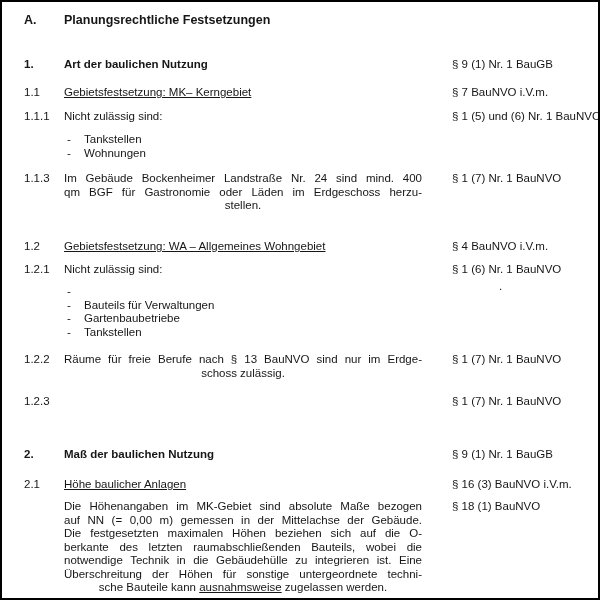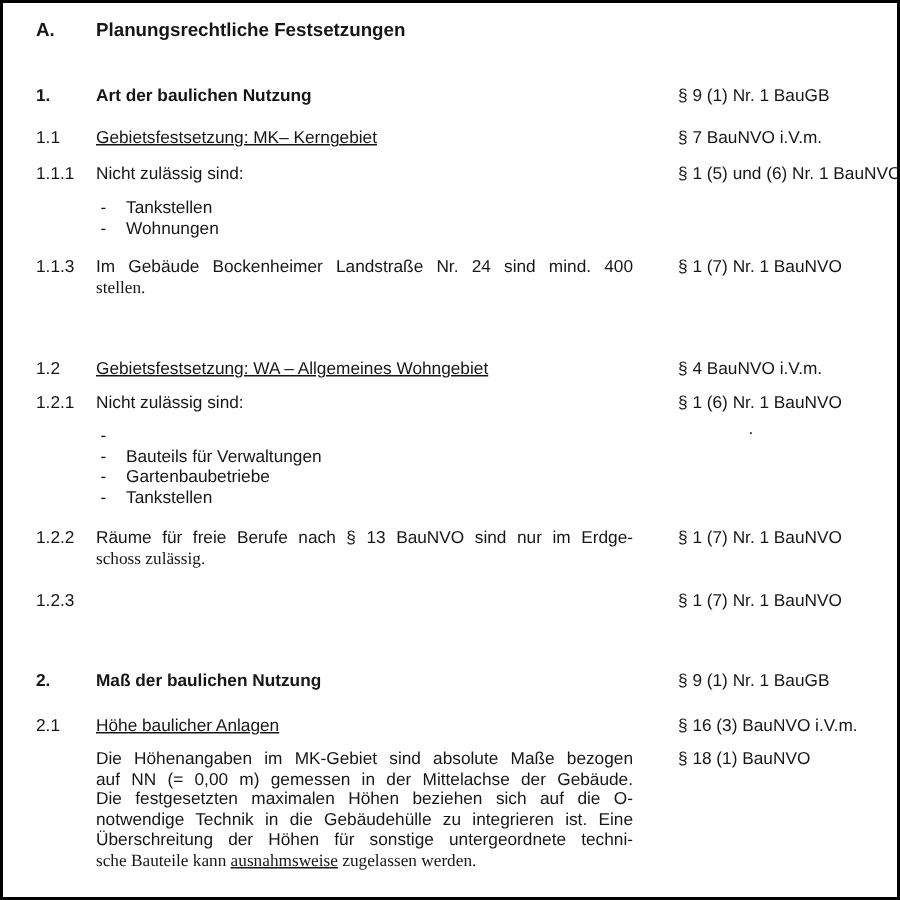--- a/index.html
+++ b/index.html
@@ -16,21 +16,21 @@
     overflow:hidden;
   }
   .row { position:absolute; left:0; right:0; }
   .num { position:absolute; left:22px; white-space:nowrap; }
   .content { position:absolute; left:62px; width:358px; }
   .ref { position:absolute; left:430px; white-space:nowrap;margin-left:20px; }
   .bold { font-weight:bold; }
   .hdr { font-size:12.5px; }
   .ul { text-decoration:underline; }
   .jline { text-align:justify; text-align-last:justify; -moz-text-align-last:justify; }
-  .lline { text-align:left;font-family:Liberation Serif, serif; }
+  .lline { text-align:center; }
   .list { position:absolute; left:62px; width:358px; }
   .li { display:flex; line-height:14px; }
   .li14 { line-height:13.5px; }
   .dash { display:inline-block; width:17px; padding-left:3px; flex:0 0 17px; }
   .dot-artifact { position:absolute; left:497px; top:278px; font-size:11.5px; }
   
   .r-header { top:12px; }
   .r-s1  { top:56px; }
   .r-s11 { top:84px; }
   .r-s111{ top:108px; }
@@ -81,20 +81,21 @@
     <div class="li">
       <span class="dash">-</span>
       <span>Wohnungen</span>
     </div>
   </div>
 
   <div class="row r-s113">
     <span class="num">1.1.3</span>
     <div class="content">
       <div class="jline">Im Gebäude Bockenheimer Landstraße Nr. 24 sind mind. 400</div>
+      <div class="jline">qm BGF für Gastronomie oder Läden im Erdgeschoss herzu-</div>
       <div class="lline">stellen.</div>
     </div>
     <span class="ref">§ 1 (7) Nr. 1 BauNVO</span>
   </div>
 
   <div class="row r-s12">
     <span class="num">1.2</span>
     <span class="content ul">Gebietsfestsetzung: WA – Allgemeines Wohngebiet</span>
     <span class="ref">§ 4 BauNVO i.V.m.</span>
   </div>
@@ -151,20 +152,21 @@
     <span class="num">2.1</span>
     <span class="content ul">Höhe baulicher Anlagen</span>
     <span class="ref">§ 16 (3) BauNVO i.V.m.</span>
   </div>
 
   <div class="row r-s21b">
     <div class="content">
       <div class="jline">Die Höhenangaben im MK-Gebiet sind absolute Maße bezogen</div>
       <div class="jline">auf NN (= 0,00 m) gemessen in der Mittelachse der Gebäude.</div>
       <div class="jline">Die festgesetzten maximalen Höhen beziehen sich auf die O-</div>
+      <div class="jline">berkante des letzten raumabschließenden Bauteils, wobei die</div>
       <div class="jline">notwendige Technik in die Gebäudehülle zu integrieren ist. Eine</div>
       <div class="jline">Überschreitung der Höhen für sonstige untergeordnete techni-</div>
       <div class="lline"><span>sche Bauteile kann </span><span class="ul">ausnahmsweise</span><span> zugelassen werden.</span></div>
     </div>
     <span class="ref">§ 18 (1) BauNVO</span>
   </div>
 
 </div>
 
 </body></html>

